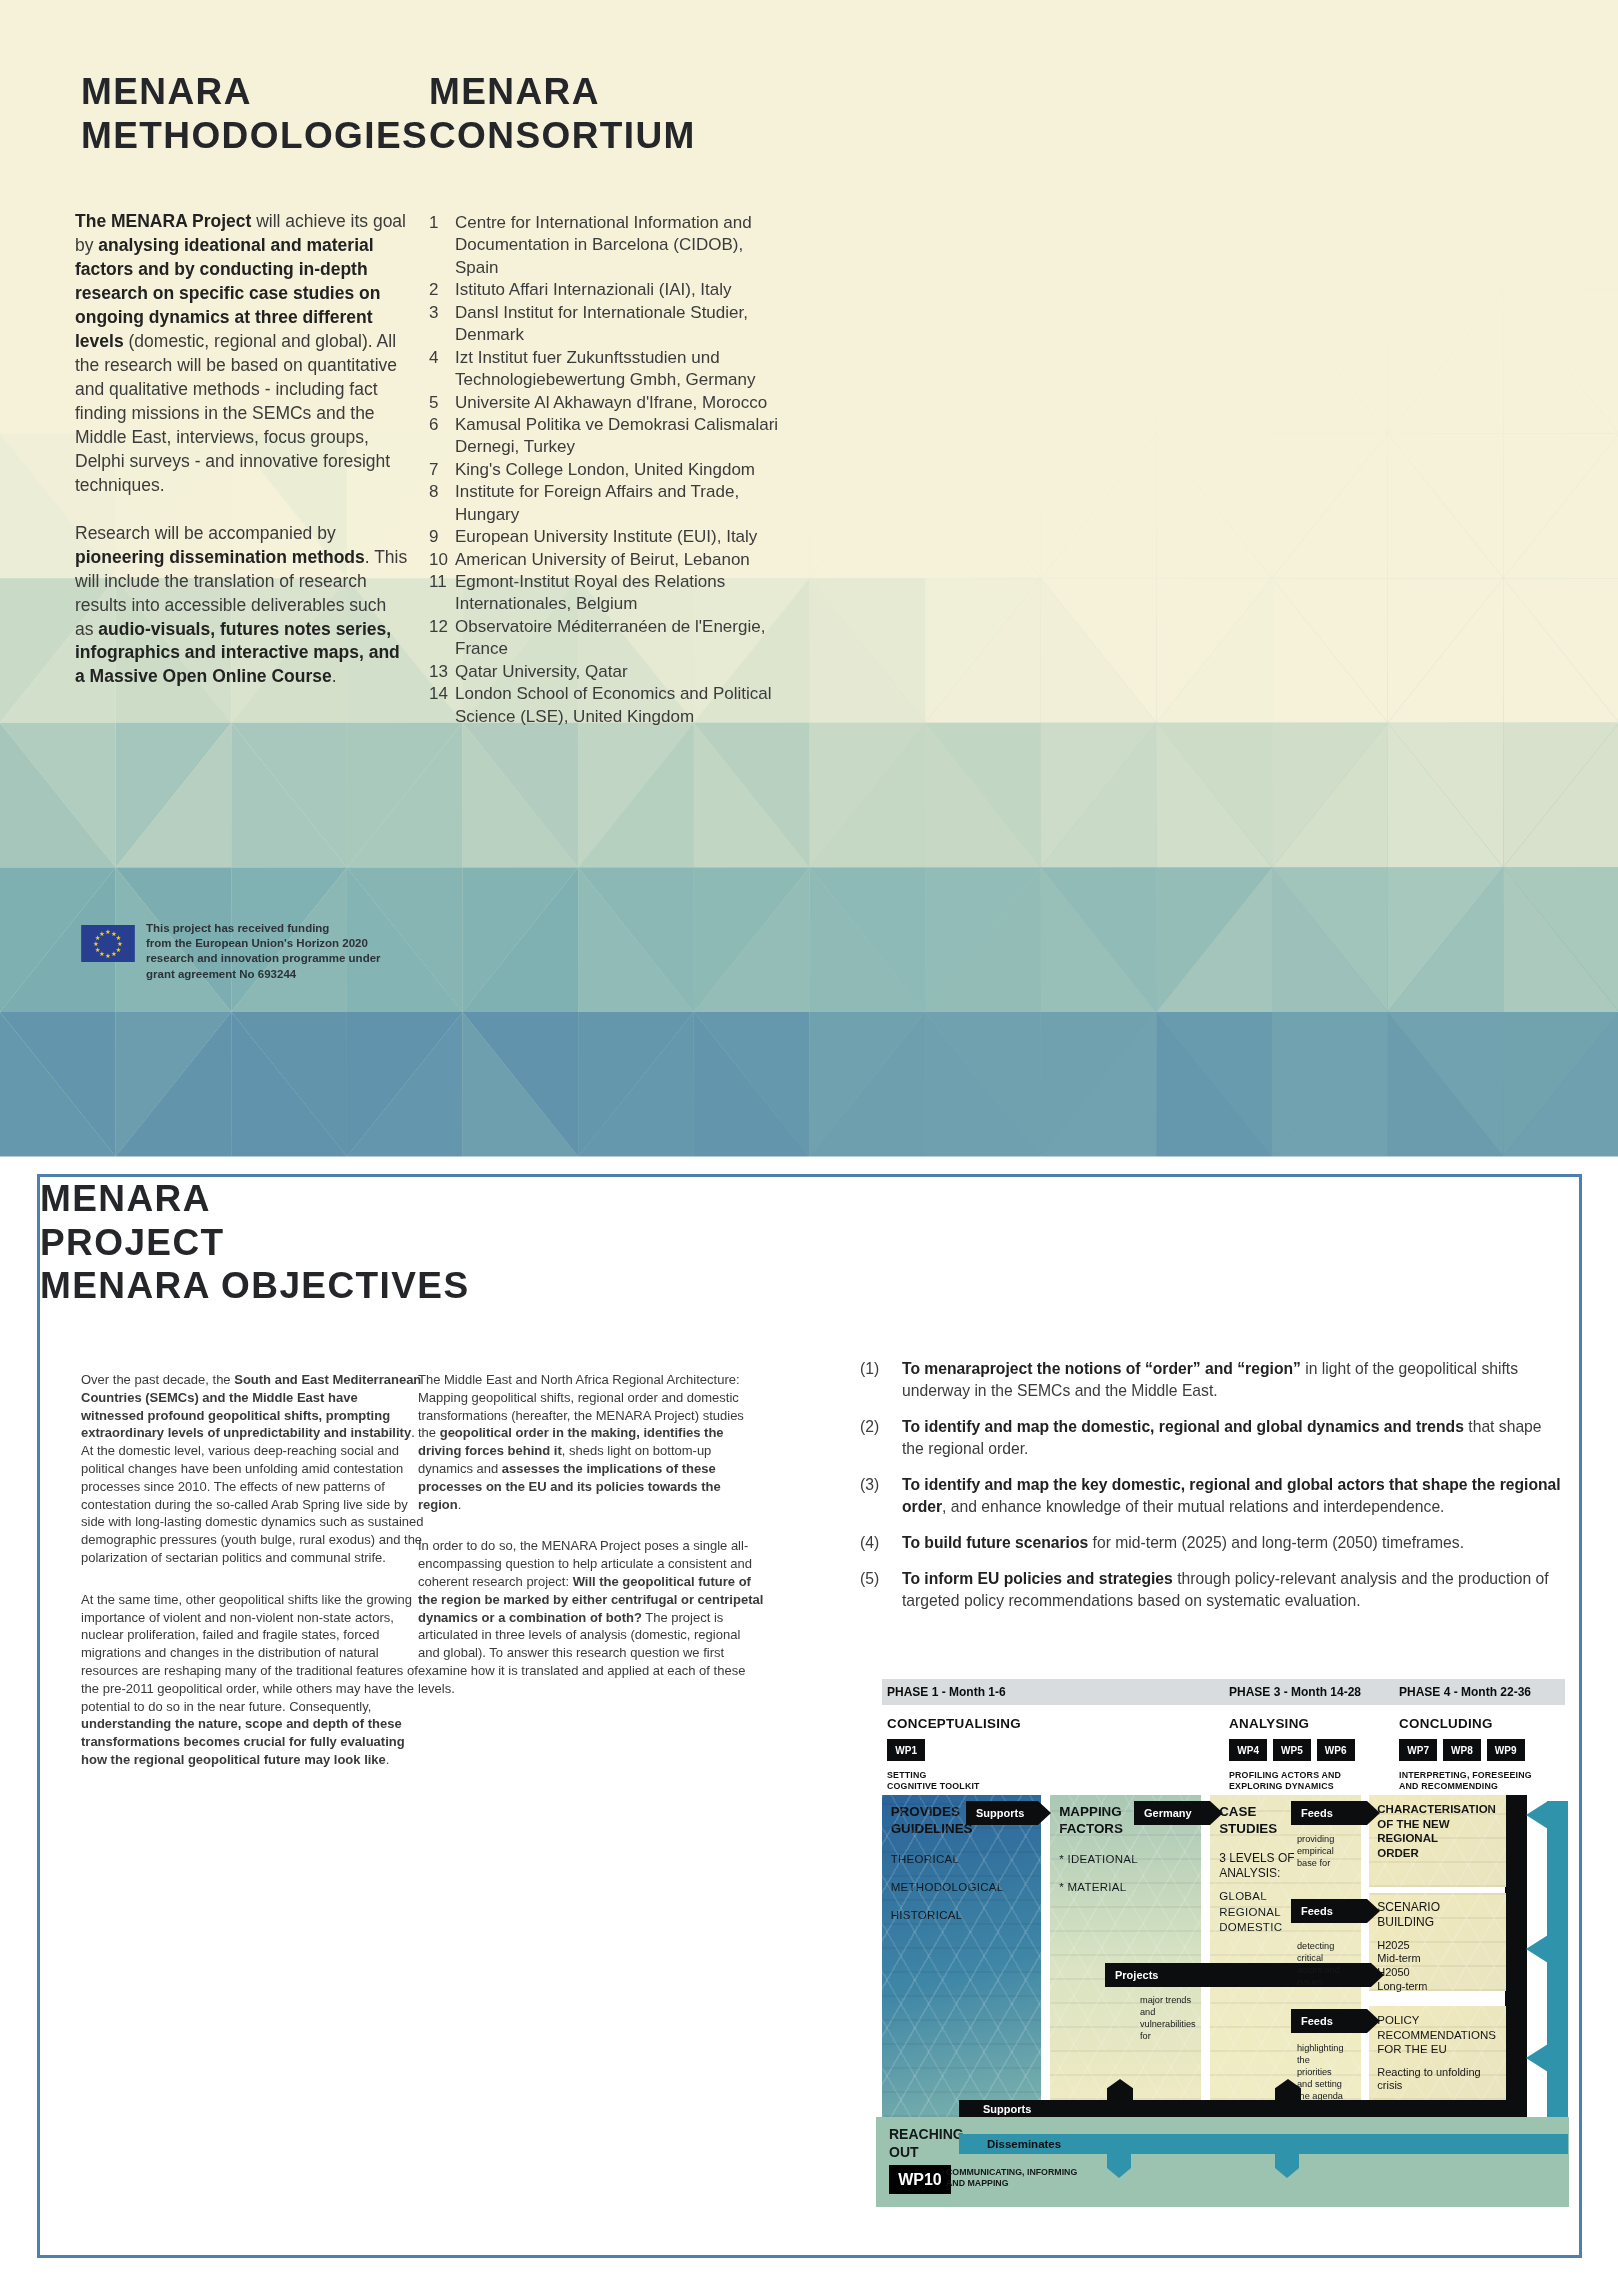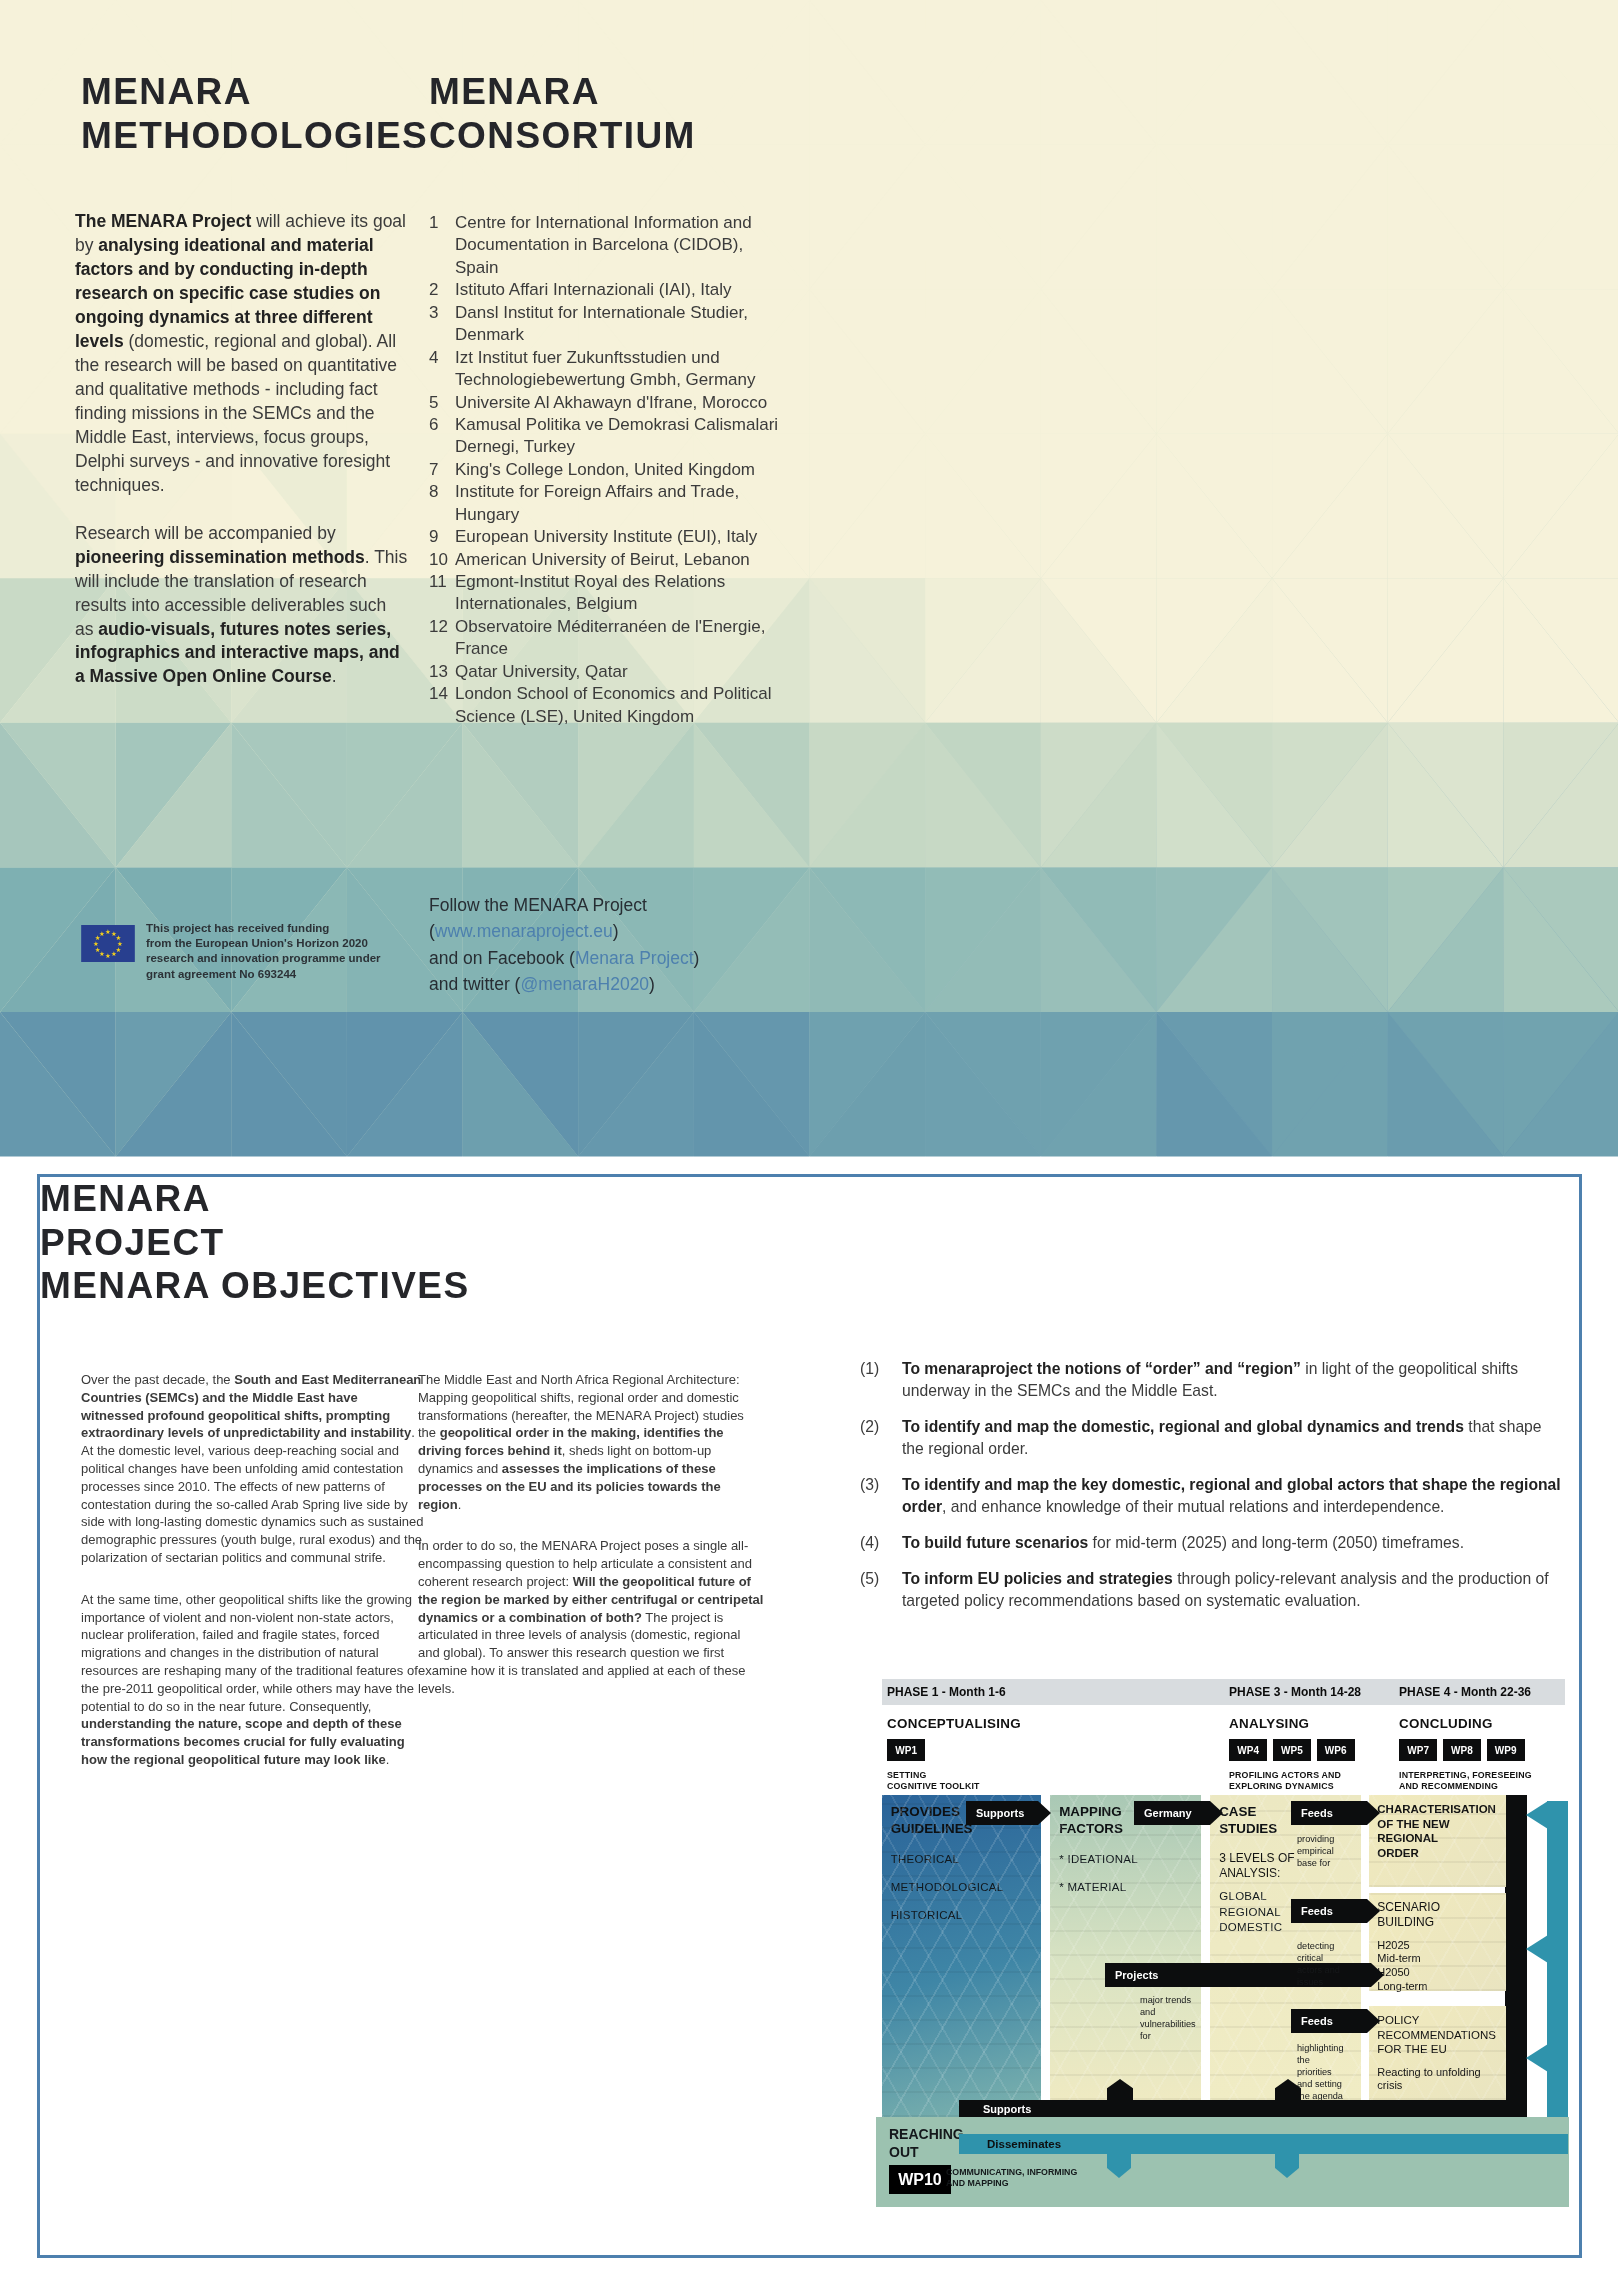--- a/index.html
+++ b/index.html
@@ -483,27 +483,20 @@
         </svg>
     </div>
     <div class="layer funding-text">
 
     <div>This project has received funding</div>
         <div>from the European Union's Horizon 2020</div>
         <div>research and innovation programme under</div>
         <div>grant agreement No 693244</div>
       </div>
 
-    <div class="layer follow">
-
-    <div class="follow-line">Follow the MENARA Project</div>
-        <div class="follow-line">(<span style="color: rgb(77, 128, 174);">www.menaraproject.eu</span>)</div>
-        <div class="follow-line">and on Facebook (<span style="color: rgb(77, 128, 174);">Menara Project</span>)</div>
-        <div class="follow-line">and twitter (<span style="color: rgb(77, 128, 174);">@menaraH2020</span>)</div>
-      </div>
   </section>
 
   <section class="panel">
     <h1 class="head h-proj"><span>MENARA</span><br><span>PROJECT</span></h1>
 
     <h1 class="head h-obj">MENARA OBJECTIVES</h1>
 
     <div class="col-text col1">
       <p>Over the past decade, the <b>South and East Mediterranean Countries (SEMCs) and the Middle East have witnessed profound geopolitical shifts, prompting extraordinary levels of unpredictability and instability</b>. At the domestic level, various deep-reaching social and political changes have been unfolding amid contestation processes since 2010. The effects of new patterns of contestation during the so-called Arab Spring live side by side with long-lasting domestic dynamics such as sustained demographic pressures (youth bulge, rural exodus) and the polarization of sectarian politics and communal strife.</p>
       <p>At the same time, other geopolitical shifts like the growing importance of violent and non-violent non-state actors, nuclear proliferation, failed and fragile states, forced migrations and changes in the distribution of natural resources are reshaping many of the traditional features of the pre-2011 geopolitical order, while others may have the potential to do so in the near future. Consequently, <b>understanding the nature, scope and depth of these transformations becomes crucial for fully evaluating how the regional geopolitical future may look like</b>.</p>

